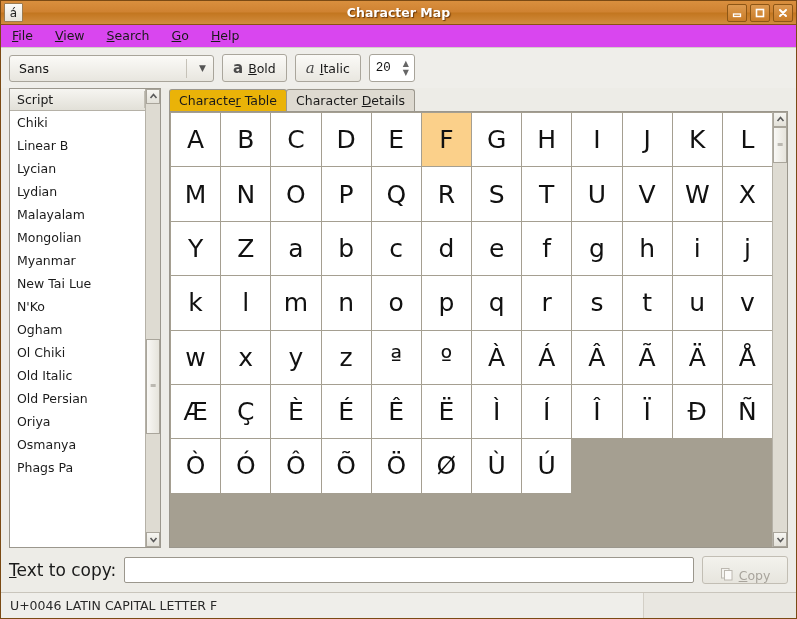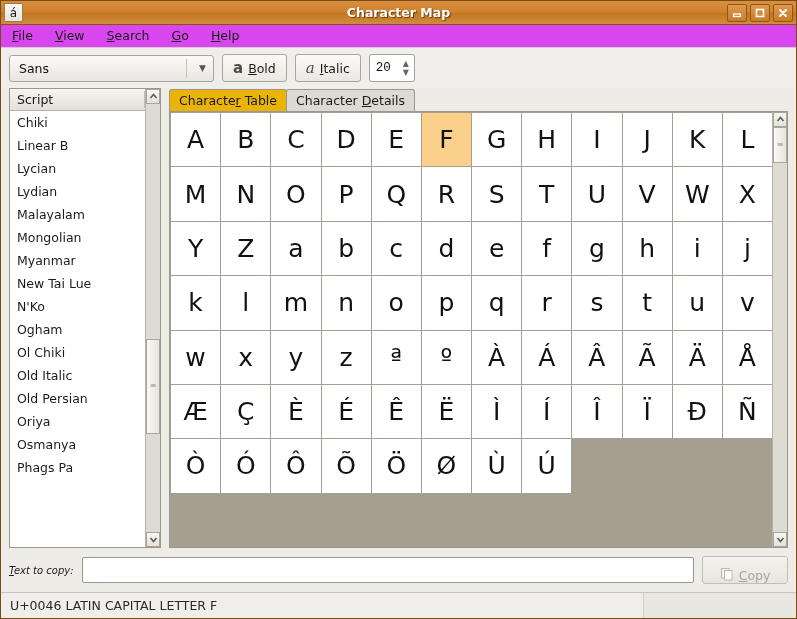--- a/index.html
+++ b/index.html
@@ -228,21 +228,21 @@
     line-height: 1;
     overflow: hidden;
   }
   .cell.selected { background: #fbd08a; }
   
   #copy-row {
     height: 44px; flex: 0 0 44px;
     display: flex; align-items: center;
     padding: 0 8px; gap: 8px;
   }
-  #copy-label { font-size: 10px; color: #1a1a1a; font-style: italic; }
+  #copy-label { font-size: 17px; color: #1a1a1a; }
   #copy-input {
     flex: 1 1 auto; height: 26px;
     background: #fff;
     border: 1px solid #9b978d;
     border-radius: 2px;
   }
   #copy-btn {
     height: 28px; width: 86px;
     background: linear-gradient(to bottom,#f3f2ed,#e7e5de);
     border: 1px solid #c2beb4;

